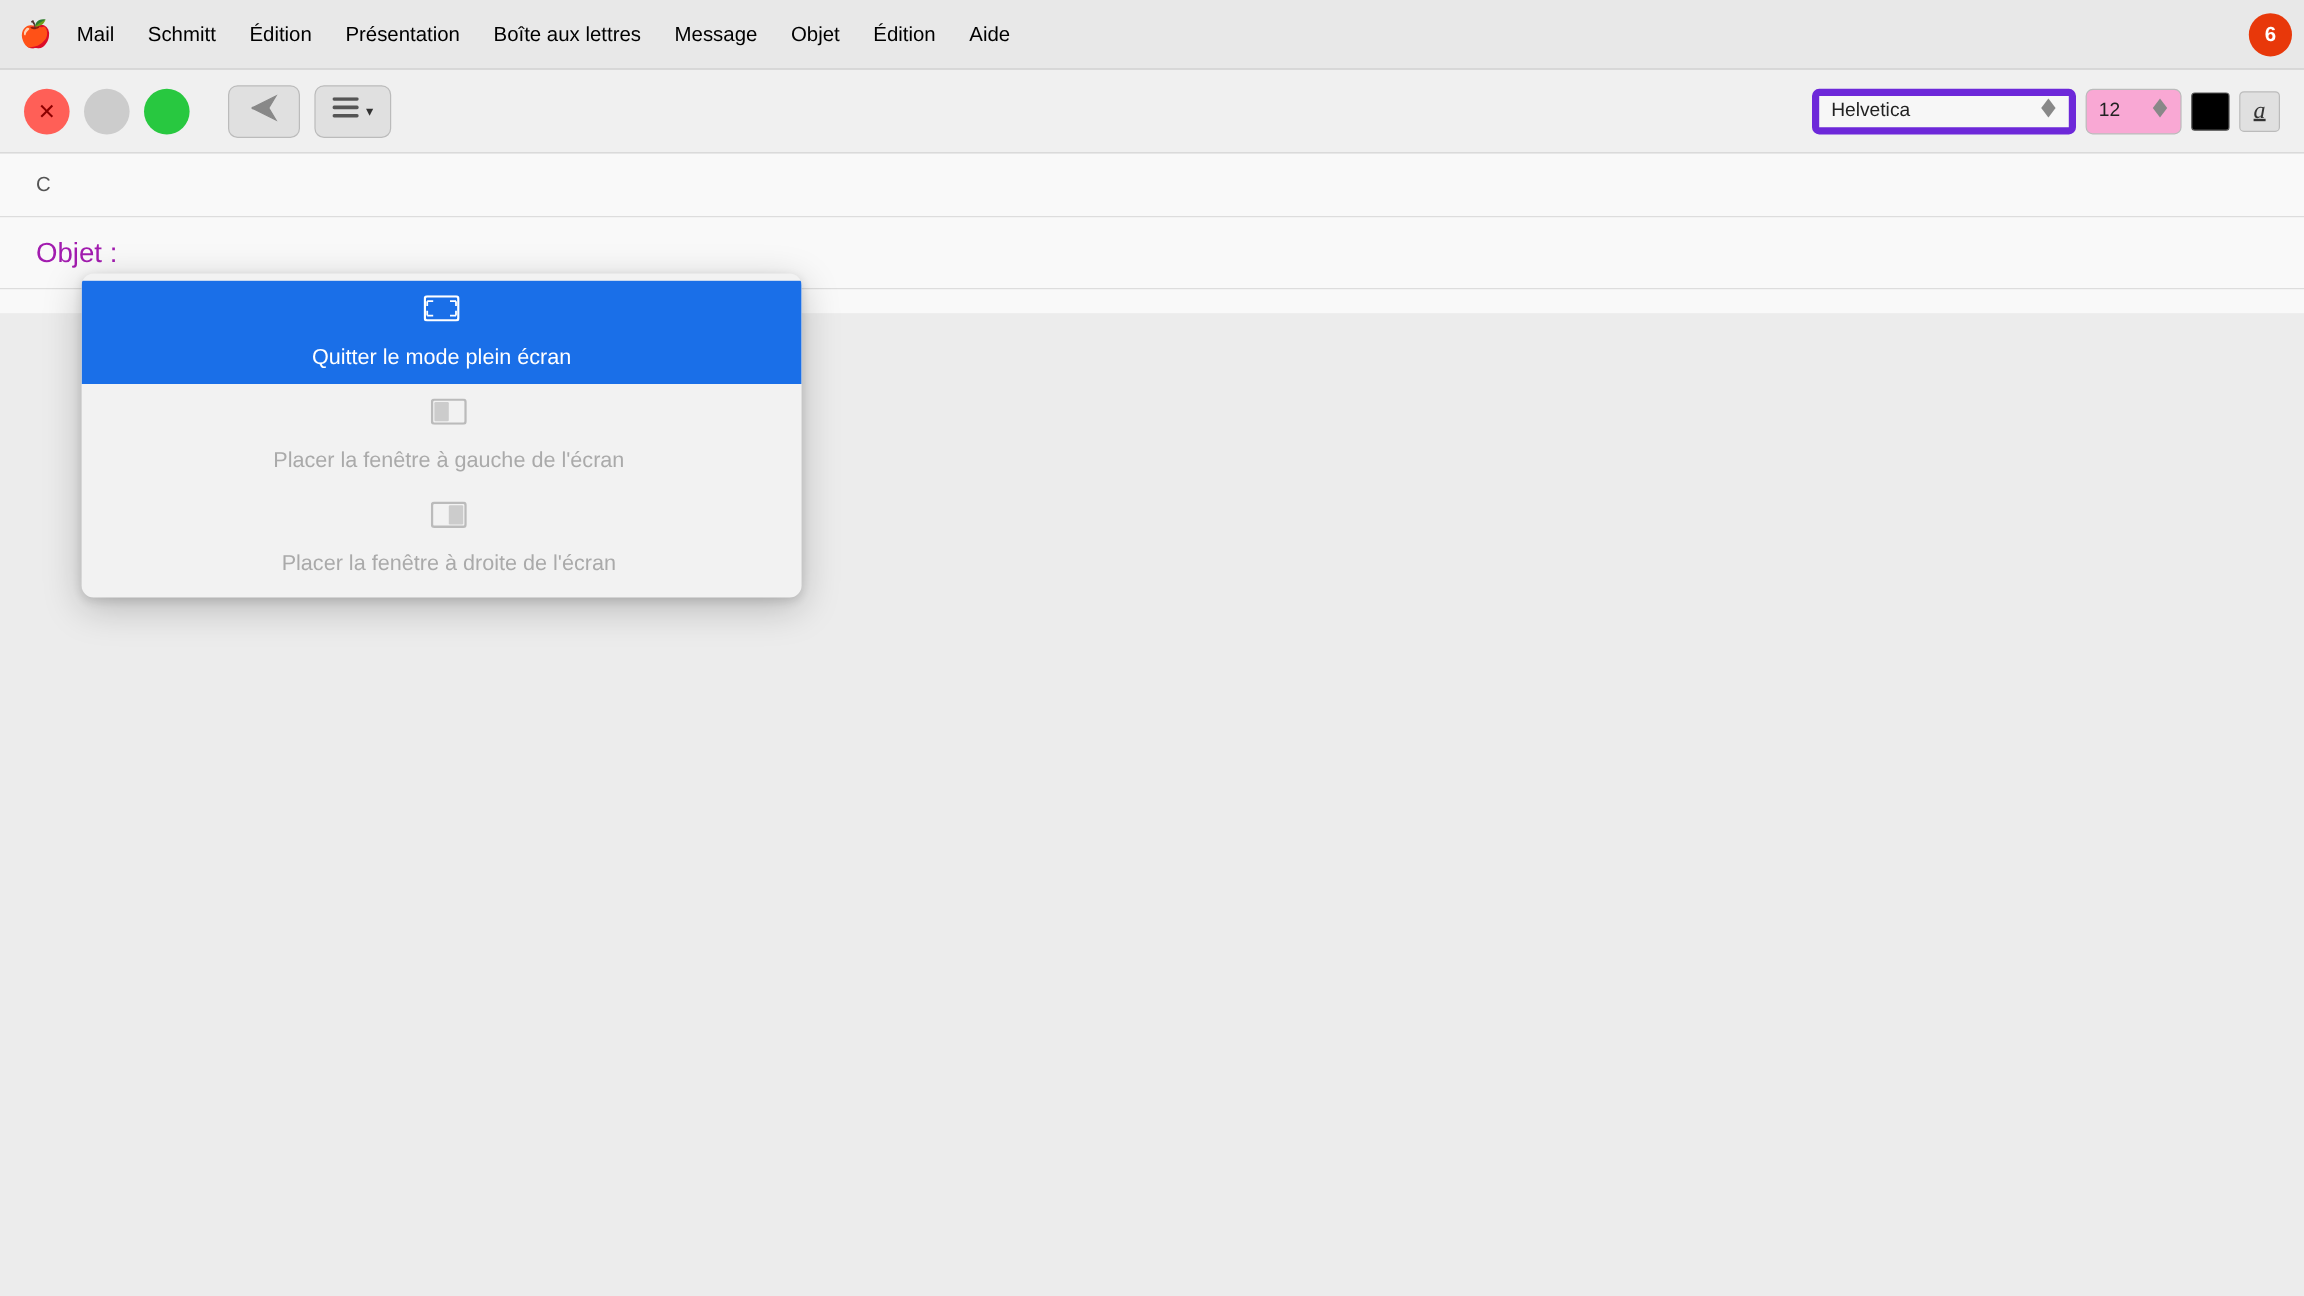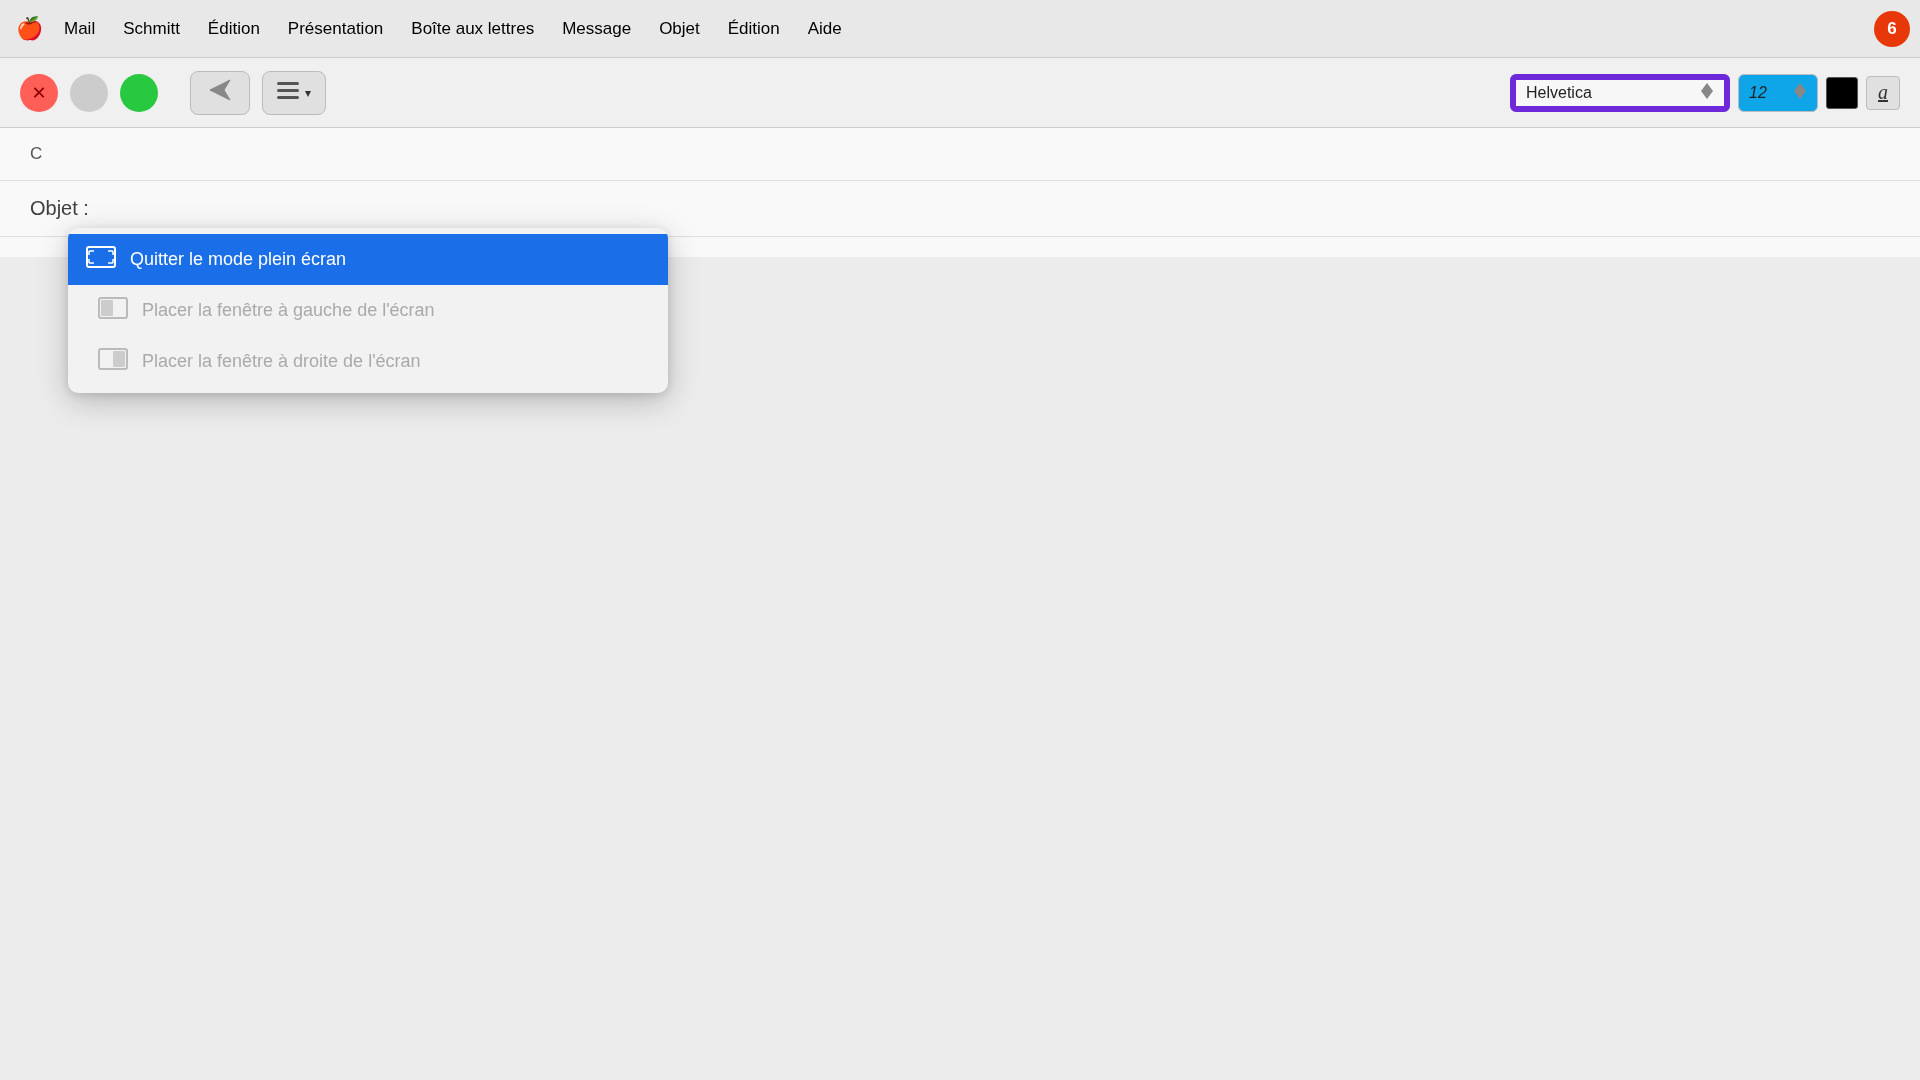--- a/index.html
+++ b/index.html
@@ -156,32 +156,31 @@
       width: 220px;
       display: flex;
       align-items: center;
       justify-content: space-between;
       padding: 0 10px;
       font-size: 16px;
       color: #222;
     }
 
     .font-size-selector {
-      background: #0ea5e9;
+      background: #f9a8d4;
       border: 1px solid #bbb;
       border-radius: 6px;
       height: 38px;
       width: 80px;
       display: flex;
       align-items: center;
       justify-content: space-between;
       padding: 0 10px;
       font-size: 16px;
       color: #222;
-      font-style: italic;
     }
 
     .color-swatch {
       width: 32px;
       height: 32px;
       background: #000;
       border: 1px solid #555;
       border-radius: 3px;
     }
 
@@ -222,22 +221,22 @@
       min-width: 60px;
     }
 
     .compose-value {
       font-size: 17px;
       color: #111;
       font-weight: 600;
     }
 
     .compose-subject {
-      font-size: 20px;
-      color: #404040;
+      font-size: 23px;
+      color: #a21caf;
     }
 
     
     .dropdown-menu {
       position: absolute;
       top: 100px;
       left: 68px;
       background: #f2f2f2;
       border-radius: 10px;
       box-shadow: 0 8px 32px rgba(0,0,0,0.22), 0 2px 8px rgba(0,0,0,0.12);
@@ -248,20 +247,21 @@
     }
 
     .dropdown-item {
       display: flex;
       align-items: center;
       padding: 12px 18px;
       font-size: 18px;
       color: #222;
       cursor: pointer;
       gap: 14px;
+      flex-direction: column;
     }
 
     .dropdown-item.active {
       background: #1a6fe8;
       color: #fff;
     }
 
     .dropdown-item.disabled {
       color: #aaa;
       margin-left: 12px;

